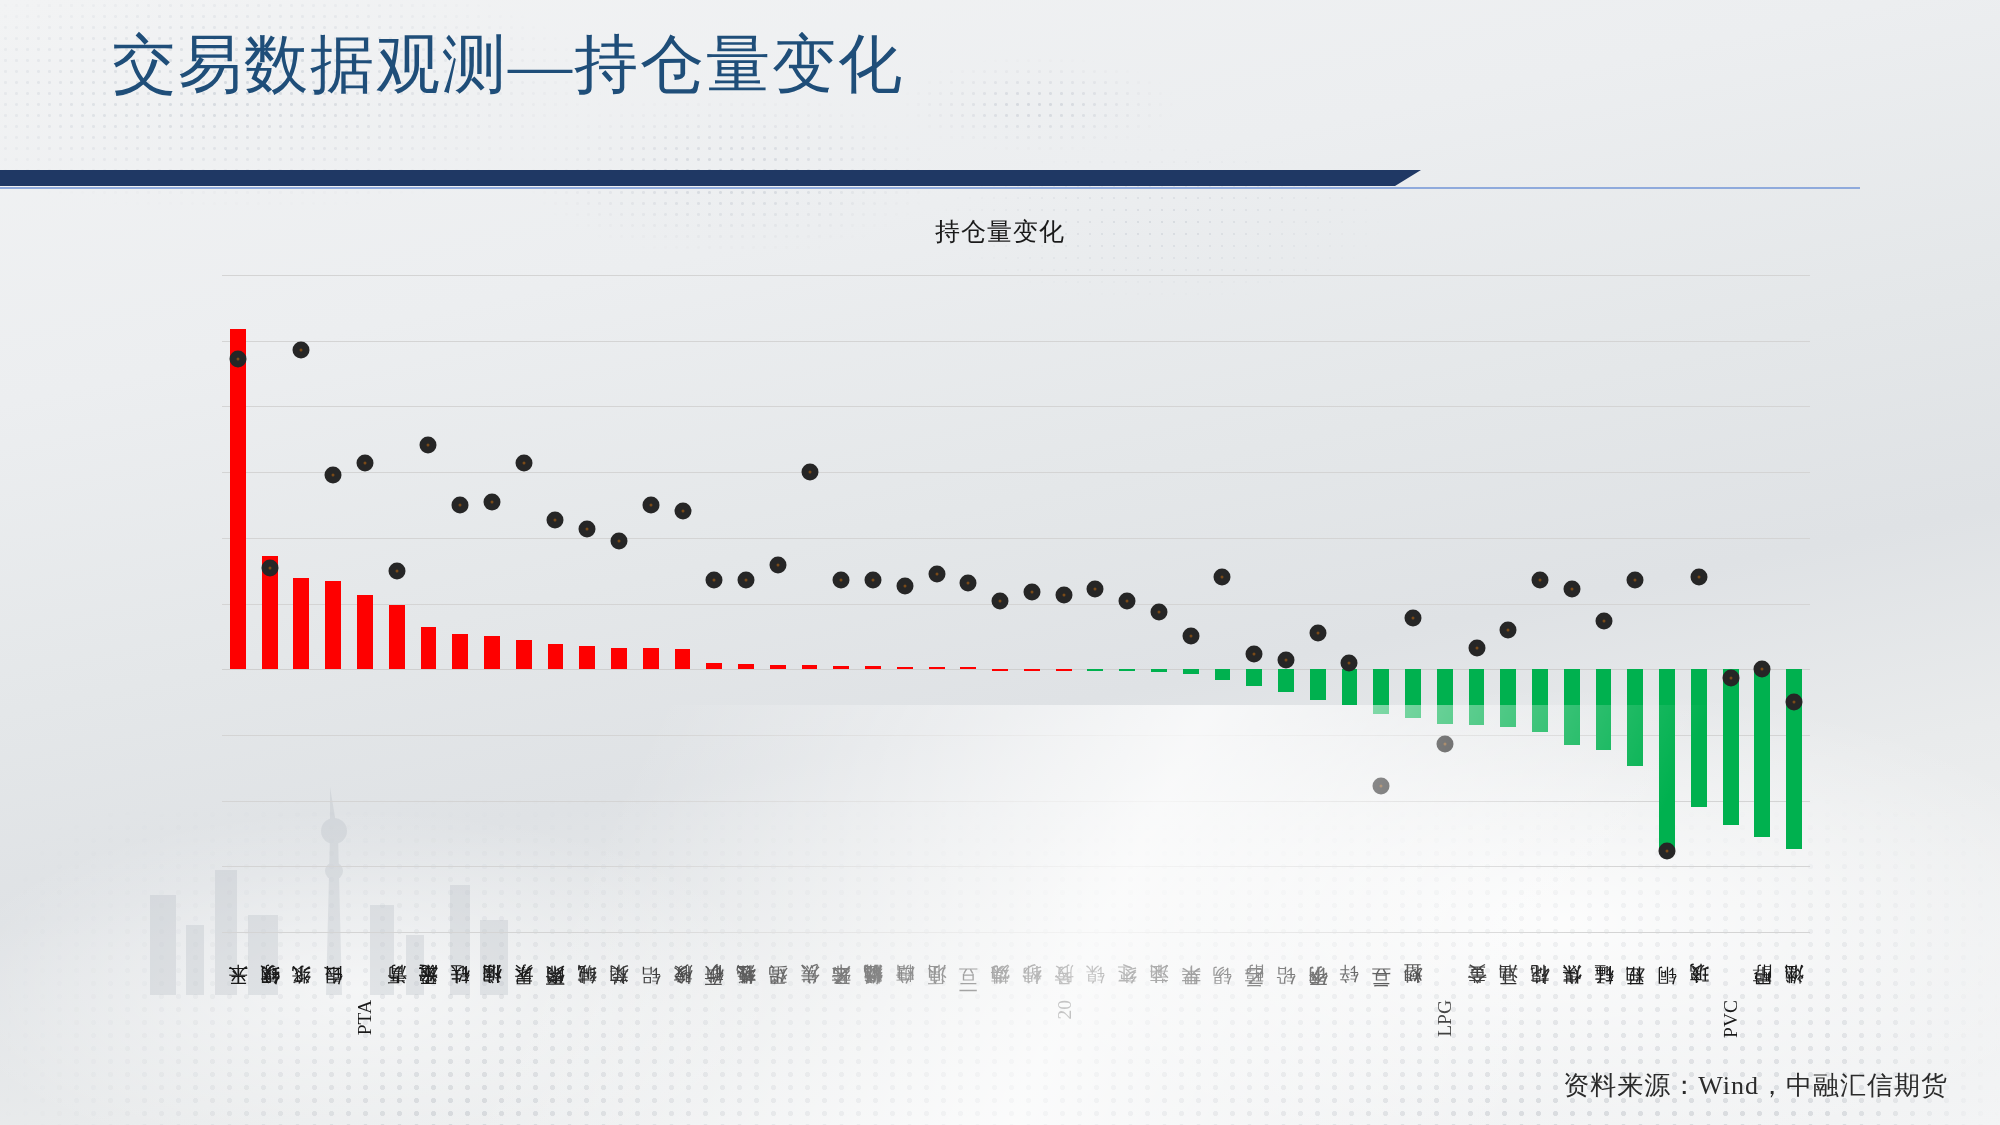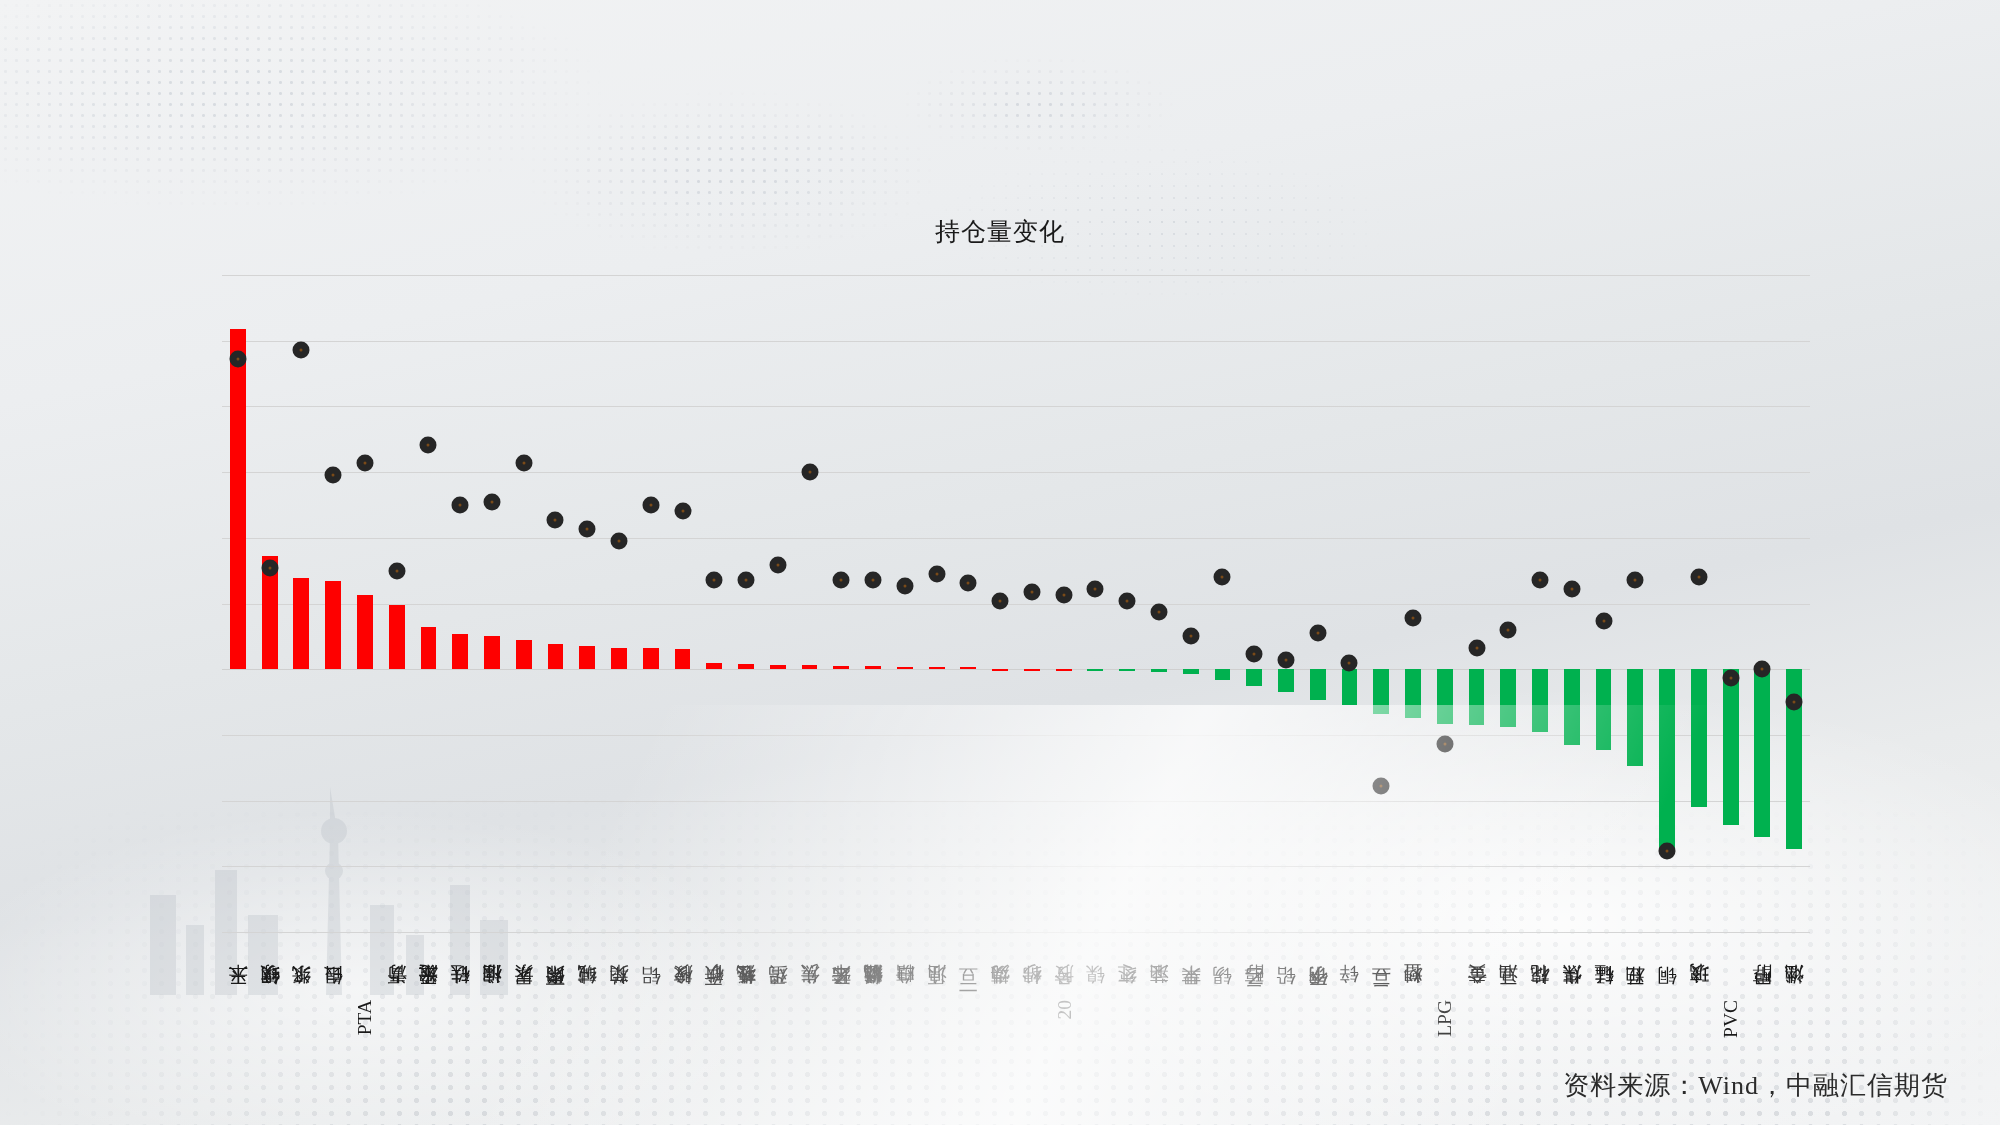--- a/index.html
+++ b/index.html
@@ -135,20 +135,27 @@
       <rect x="250" y="130" width="24" height="90"></rect>
       <rect x="286" y="160" width="18" height="60"></rect>
       <rect x="330" y="110" width="20" height="110"></rect>
       <rect x="360" y="145" width="28" height="75"></rect>
       <polygon points="210,12 218,60 222,220 206,220 210,60"></polygon>
       <circle cx="214" cy="56" r="13"></circle>
       <circle cx="214" cy="96" r="9"></circle>
     </g>
   </svg>
 
+  <div id="title-block">
+    <div id="slide-title">交易数据观测—持仓量变化</div>
+    <div class="title-rule-wrap">
+      <div class="title-rule-main"></div>
+      <div class="title-rule-thin"></div>
+    </div>
+  </div>
 
   <div id="chart-area">
     <div id="chart-title">持仓量变化</div>
     <div id="plot">
         <div class="gridline" style="top: 0px;"></div>
         <div class="gridline" style="top: 65.7px;"></div>
         <div class="gridline" style="top: 131.4px;"></div>
         <div class="gridline" style="top: 197.1px;"></div>
         <div class="gridline" style="top: 262.8px;"></div>
         <div class="gridline" style="top: 328.5px;"></div>

